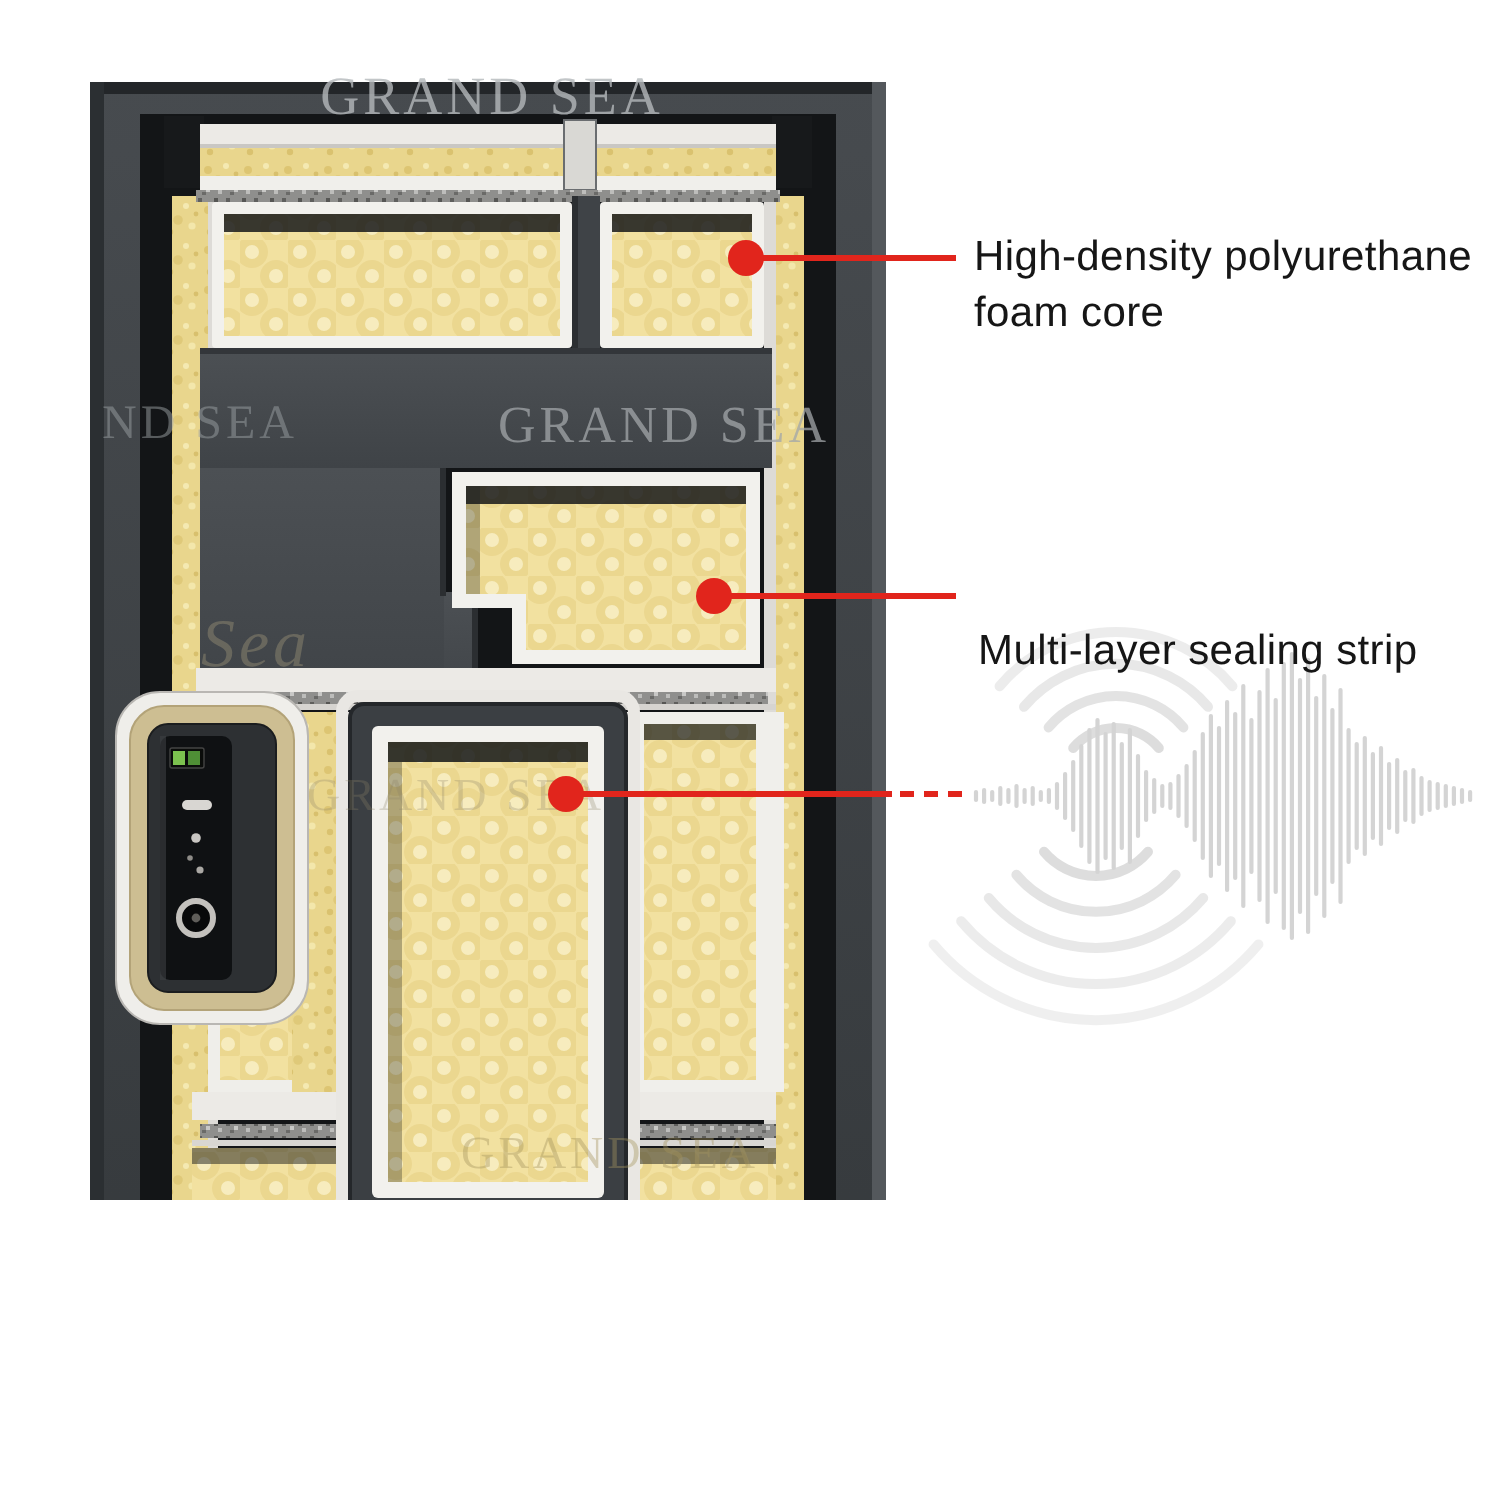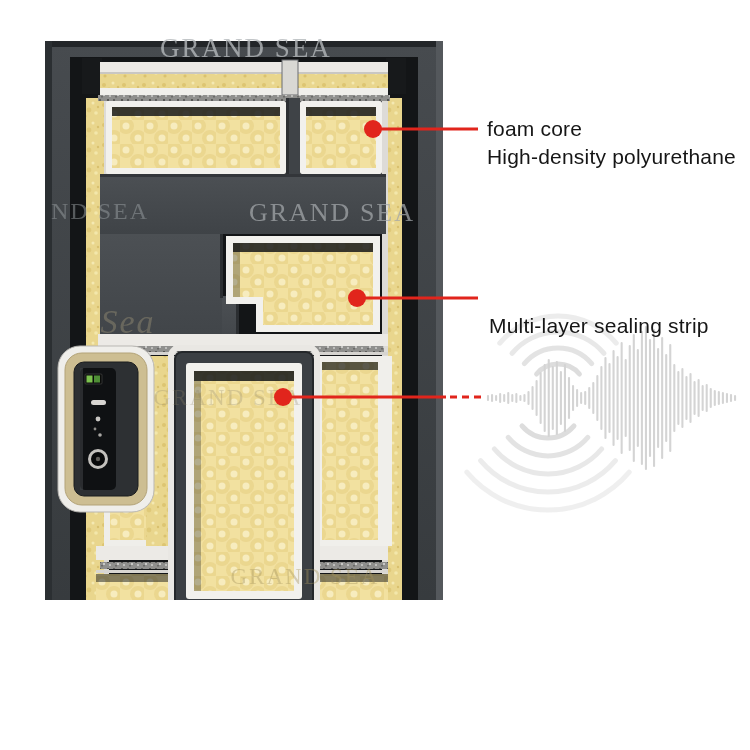--- a/index.html
+++ b/index.html
@@ -271,22 +271,22 @@
     <line class="accent-stroke" x1="283" y1="397" x2="446" y2="397" stroke="#e1251c" stroke-width="3"></line>
     <line class="accent-stroke" x1="450" y1="397" x2="484" y2="397" stroke="#e1251c" stroke-width="3" stroke-dasharray="7 5"></line>
     <circle class="accent-fill" cx="283" cy="397" r="9" fill="#e1251c"></circle>
 
     <line class="accent-stroke" x1="357" y1="629" x2="478" y2="629" stroke="#e1251c" stroke-width="3"></line>
     <circle class="accent-fill" cx="357" cy="629" r="9" fill="#e1251c"></circle>
   </g>
 </svg>
 
 <div class="callout-label" id="label-foam-core">
+  <span>High-density polyurethane</span>
   <span>foam core</span>
-  <span>High-density polyurethane</span>
 </div>
 <div class="callout-label" id="label-sealing-strip">
   <span>Multi-layer sealing strip</span>
 </div>
 <div class="callout-label" id="label-noise-reduction">
   <span>Noise reduction performance</span>
 </div>
 </div>
 
 </body></html>

